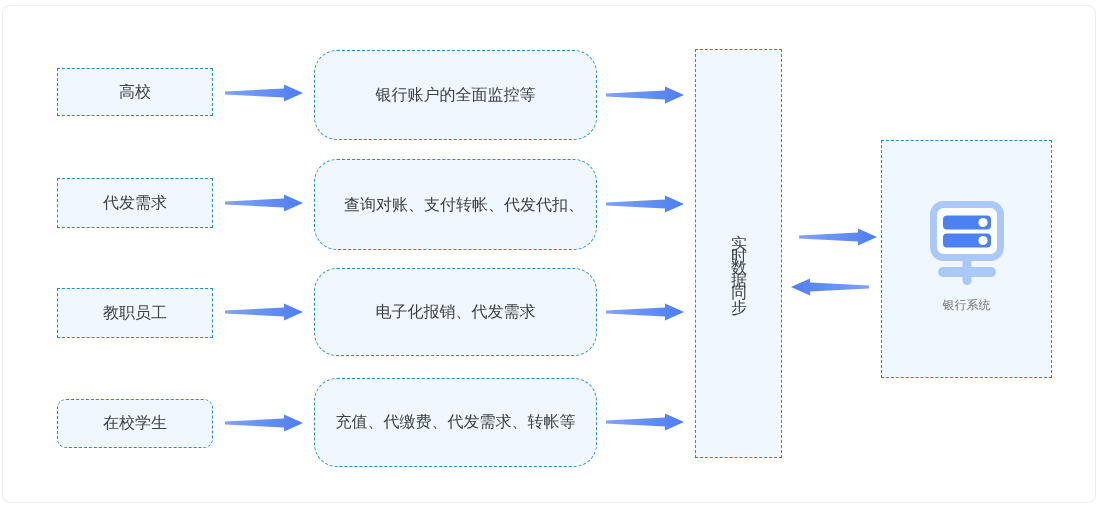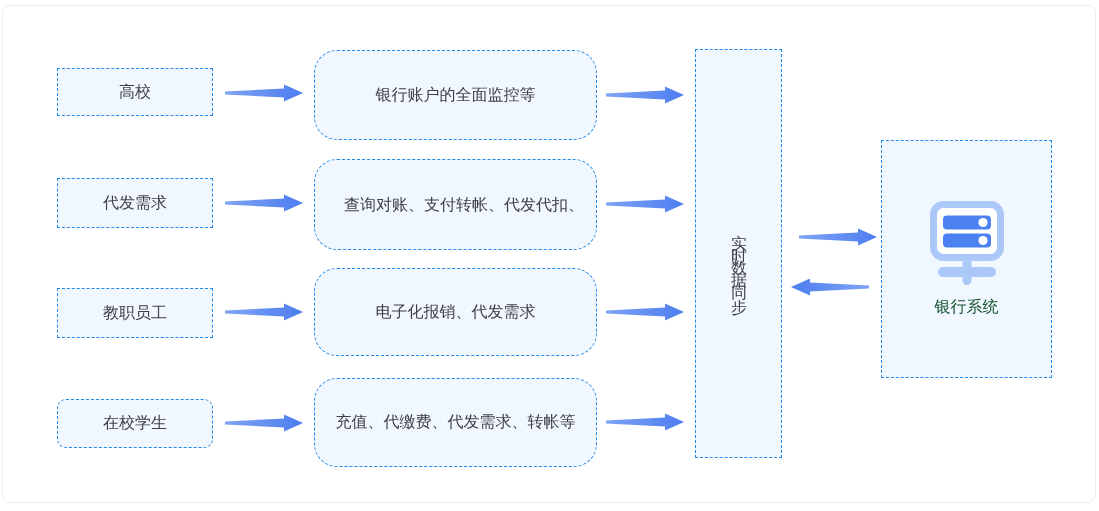--- a/index.html
+++ b/index.html
@@ -12,21 +12,21 @@
        color:#3c3f44;font-size:16px;}
   .role{left:57px;width:156px;}
   .func{left:314px;width:283px;border-radius:23px;}
   .func.multiline{flex-direction:column;align-items:flex-end;justify-content:center;
                   padding-left:24px;padding-right:12px;line-height:34px;}
   .sync{left:695px;top:49px;width:87px;height:409px;}
   .sync-label{writing-mode:vertical-lr;text-orientation:upright;
               letter-spacing:13px;padding-top:13px;font-size:16px;color:#3c3f44;}
   .bank{left:881px;top:140px;width:171px;height:238px;flex-direction:column;justify-content:flex-start;}
   .bank-icon{margin-top:60px;}
-  .bank-label{margin-top:10px;font-size:16px;color:#14532d;}
+  .bank-label{margin-top:10px;font-size:12px;color:#737373;}
   .arrow{position:absolute;width:78px;height:18px;}
   .arrow.flip{transform:scaleX(-1);}
   .hiddendefs{position:absolute;width:0;height:0;overflow:hidden;}
 </style>
 </head>
 <body>
 
 <div class="stage">
   <div class="card"></div>
 

